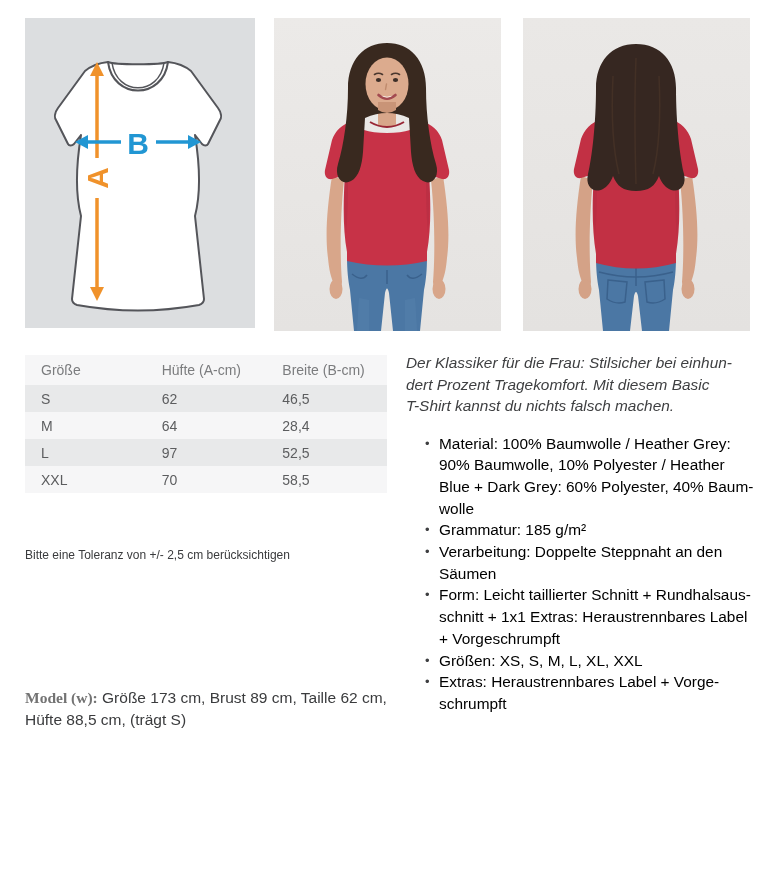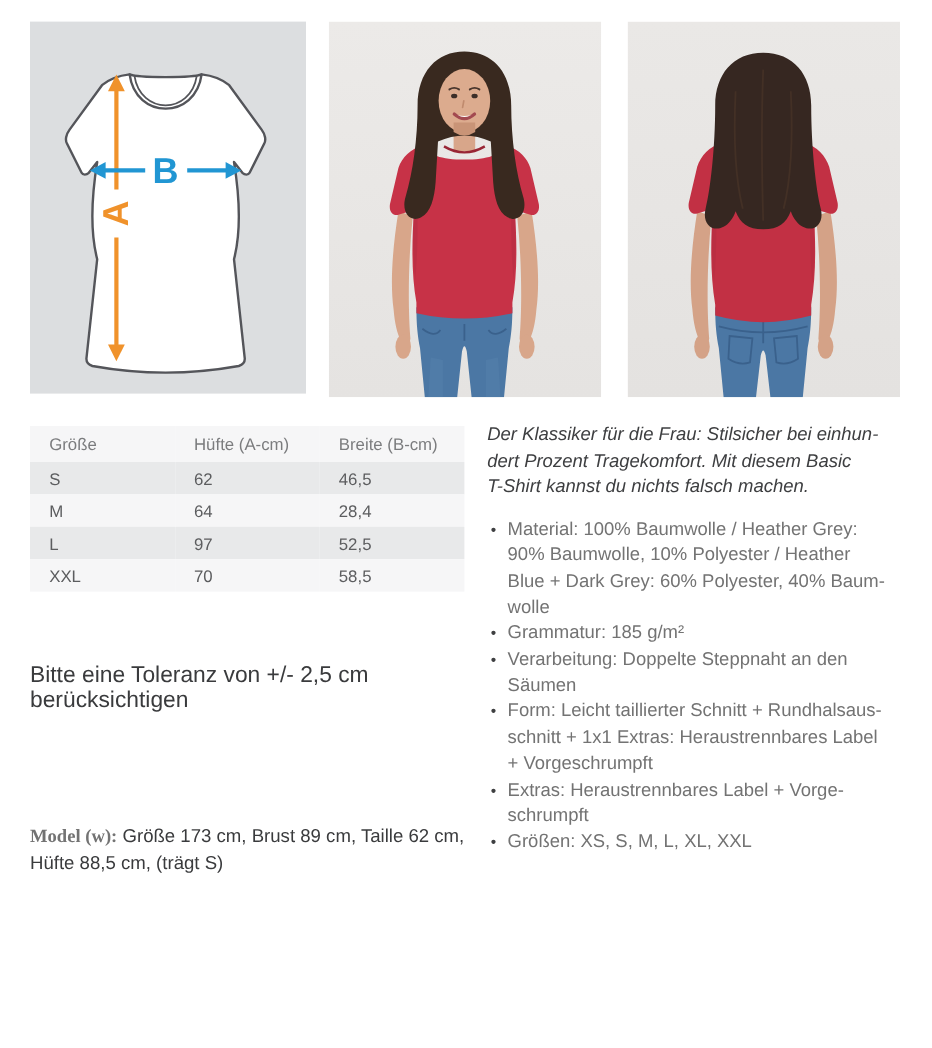--- a/index.html
+++ b/index.html
@@ -24,34 +24,34 @@
     text-align:left;padding:0 0 0 16px;vertical-align:middle;
   }
   table.size-table td{
     height:27px;color:#5c5d5f;padding:0 0 0 16px;vertical-align:middle;
   }
   table.size-table tbody tr:nth-child(odd){background:#e8e9ea;}
   table.size-table tbody tr:nth-child(even){background:#f6f6f7;}
 
   .tolerance-note{
     position:absolute;left:25px;top:533px;width:382px;
-    font-size:19px;line-height:21px;color:#3a3b3d;
+    font-size:12px;line-height:21px;color:#3a3b3d;
   }
   .model-info{
     position:absolute;left:25px;top:671px;width:372px;
     font-size:15.5px;line-height:22px;color:#3a3b3d;
   }
   .model-info b{color:#737373;font-family:Liberation Serif, serif;}
 
   
   .right-col{position:absolute;left:406px;top:352px;width:368px;}
   .description{
     margin:0 0 14px;font-size:15.4px;line-height:21.5px;color:#3e3f41;white-space:pre-line;font-style:italic;
   }
-  ul.feature-list{margin:0;padding:0;list-style:none;font-size:15.4px;line-height:21.7px;color:#737373;}
+  ul.feature-list{margin:16px;padding:0;list-style:none;font-size:15.4px;line-height:21.7px;color:#000000;}
   ul.feature-list li{position:relative;padding-left:17px;white-space:pre-line;}
   ul.feature-list li::before{
     content:"\2022";position:absolute;left:3px;top:0;color:#3e3f41;
     font-size:13px;line-height:21.7px;
   }
 </style>
 </head>
 <body>
 
 <div class="page">
@@ -261,19 +261,19 @@
         <li>Material: 100% Baumwolle / Heather Grey:
 90% Baumwolle, 10%  Polyester / Heather
 Blue + Dark Grey: 60% Polyester, 40% Baum-
 wolle</li>
         <li>Grammatur: 185 g/m²</li>
         <li>Verarbeitung: Doppelte Steppnaht an den
 Säumen</li>
         <li>Form: Leicht taillierter Schnitt + Rundhalsaus-
 schnitt + 1x1 Extras: Heraustrennbares Label
 + Vorgeschrumpft</li>
+        <li>Größen: XS, S, M, L, XL, XXL</li>
         <li>Extras: Heraustrennbares Label + Vorge-
 schrumpft</li>
-        <li>Größen: XS, S, M, L, XL, XXL</li>
       </ul>
   </div>
 
 </div>
 
 </body></html>

